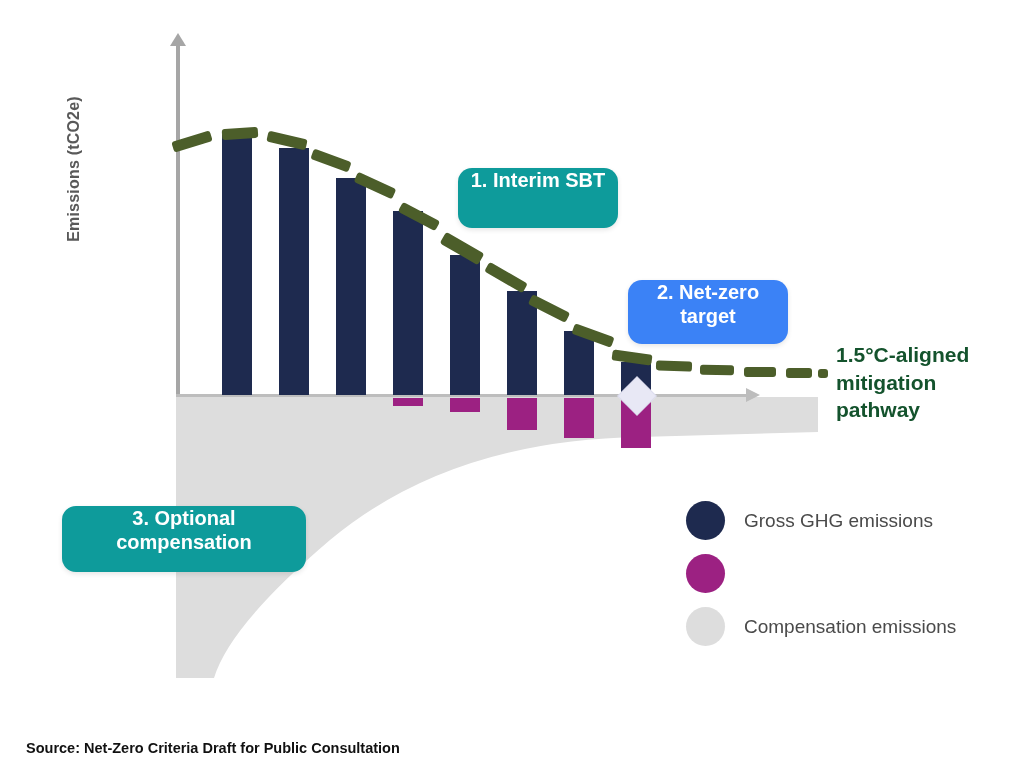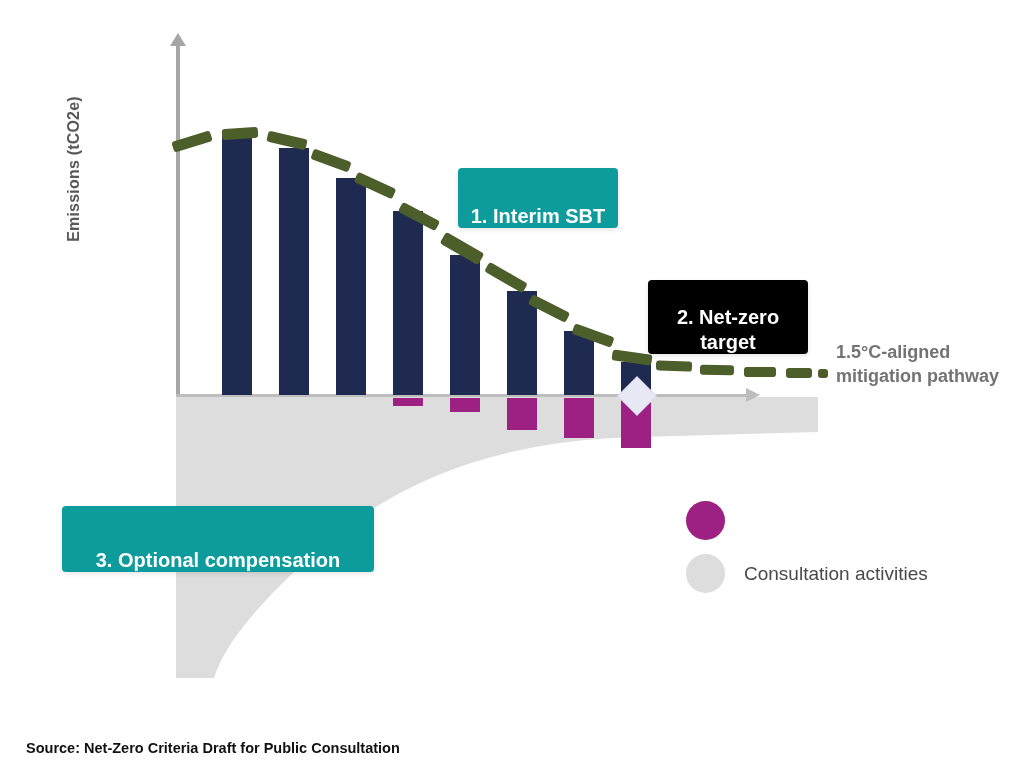--- a/index.html
+++ b/index.html
@@ -112,40 +112,40 @@
     position: absolute;
     background: #4c5e2a;
     border-radius: 3px;
   }
 
   
   .badge {
     position: absolute;
     background: #0e9b9b;
     color: #ffffff;
-    border-radius: 4px;
+    border-radius: 14px;
     display: flex;
-    align-items: flex-end;
+    align-items: flex-start;
     justify-content: center;
     text-align: center;
     font-size: 20px;
     font-weight: bold;
     line-height: 1.22;
     box-shadow: 0 2px 5px rgba(0,0,0,.10);
   }
 
   
   .pathway-note {
     position: absolute;
     left: 836px;
     top: 341px;
     width: 180px;
-    font-size: 18px;
-    font-weight: bold;
-    color: #737373;
+    font-size: 21px;
+    font-weight: bold;
+    color: #14532d;
     line-height: 1.32;
   }
 
   
   .legend {
     position: absolute;
     left: 686px;
     top: 494px;
   }
   .legend-row {
@@ -242,34 +242,38 @@
       <div class="dash" style="left: 656px; top: 361px; width: 36px; height: 10px; background: rgb(76, 94, 42); transform: rotate(2deg);"></div>
       <div class="dash" style="left: 700px; top: 365px; width: 34px; height: 10px; background: rgb(76, 94, 42); transform: rotate(1deg);"></div>
       <div class="dash" style="left: 744px; top: 367px; width: 32px; height: 10px; background: rgb(76, 94, 42); transform: rotate(0deg);"></div>
       <div class="dash" style="left: 786px; top: 368px; width: 26px; height: 10px; background: rgb(76, 94, 42); transform: rotate(0deg);"></div>
       <div class="dash" style="left: 818px; top: 369px; width: 10px; height: 9px; background: rgb(76, 94, 42); transform: rotate(0deg);"></div>
     </div>
 
   <div class="badge" id="badge-0" style="left: 458px; top: 168px; width: 160px; height: 60px; background: rgb(14, 155, 155);">
       <span>1. Interim SBT</span>
     </div>
-  <div class="badge" id="badge-1" style="left: 628px; top: 280px; width: 160px; height: 74px; background: #000000; margin-left: 20px;">
+  <div class="badge" id="badge-1" style="left: 628px; top: 280px; width: 160px; height: 64px; background: #3b82f6;">
       <span>2. Net-zero target</span>
     </div>
-  <div class="badge" id="badge-2" style="left: 62px; top: 506px; width: 312px; height: 66px; background: rgb(14, 155, 155);">
+  <div class="badge" id="badge-2" style="left: 62px; top: 506px; width: 244px; height: 66px; background: rgb(14, 155, 155);">
       <span>3. Optional compensation</span>
     </div>
 
   <div class="pathway-note">1.5°C-aligned mitigation pathway</div>
 
   <div class="legend" id="legend">
       <div class="legend-row">
+        <span class="legend-swatch" style="background: rgb(30, 42, 79);"></span>
+        <span class="legend-text">Gross GHG emissions</span>
+      </div>
+      <div class="legend-row">
         <span class="legend-swatch" style="background: rgb(156, 33, 130);"></span>
       </div>
       <div class="legend-row">
         <span class="legend-swatch" style="background: rgb(221, 221, 221);"></span>
-        <span class="legend-text">Consultation activities</span>
+        <span class="legend-text">Compensation emissions</span>
       </div>
     </div>
 
 </div>
 
 <div id="source">Source: Net-Zero Criteria Draft for Public Consultation</div>
 
 </body></html>

